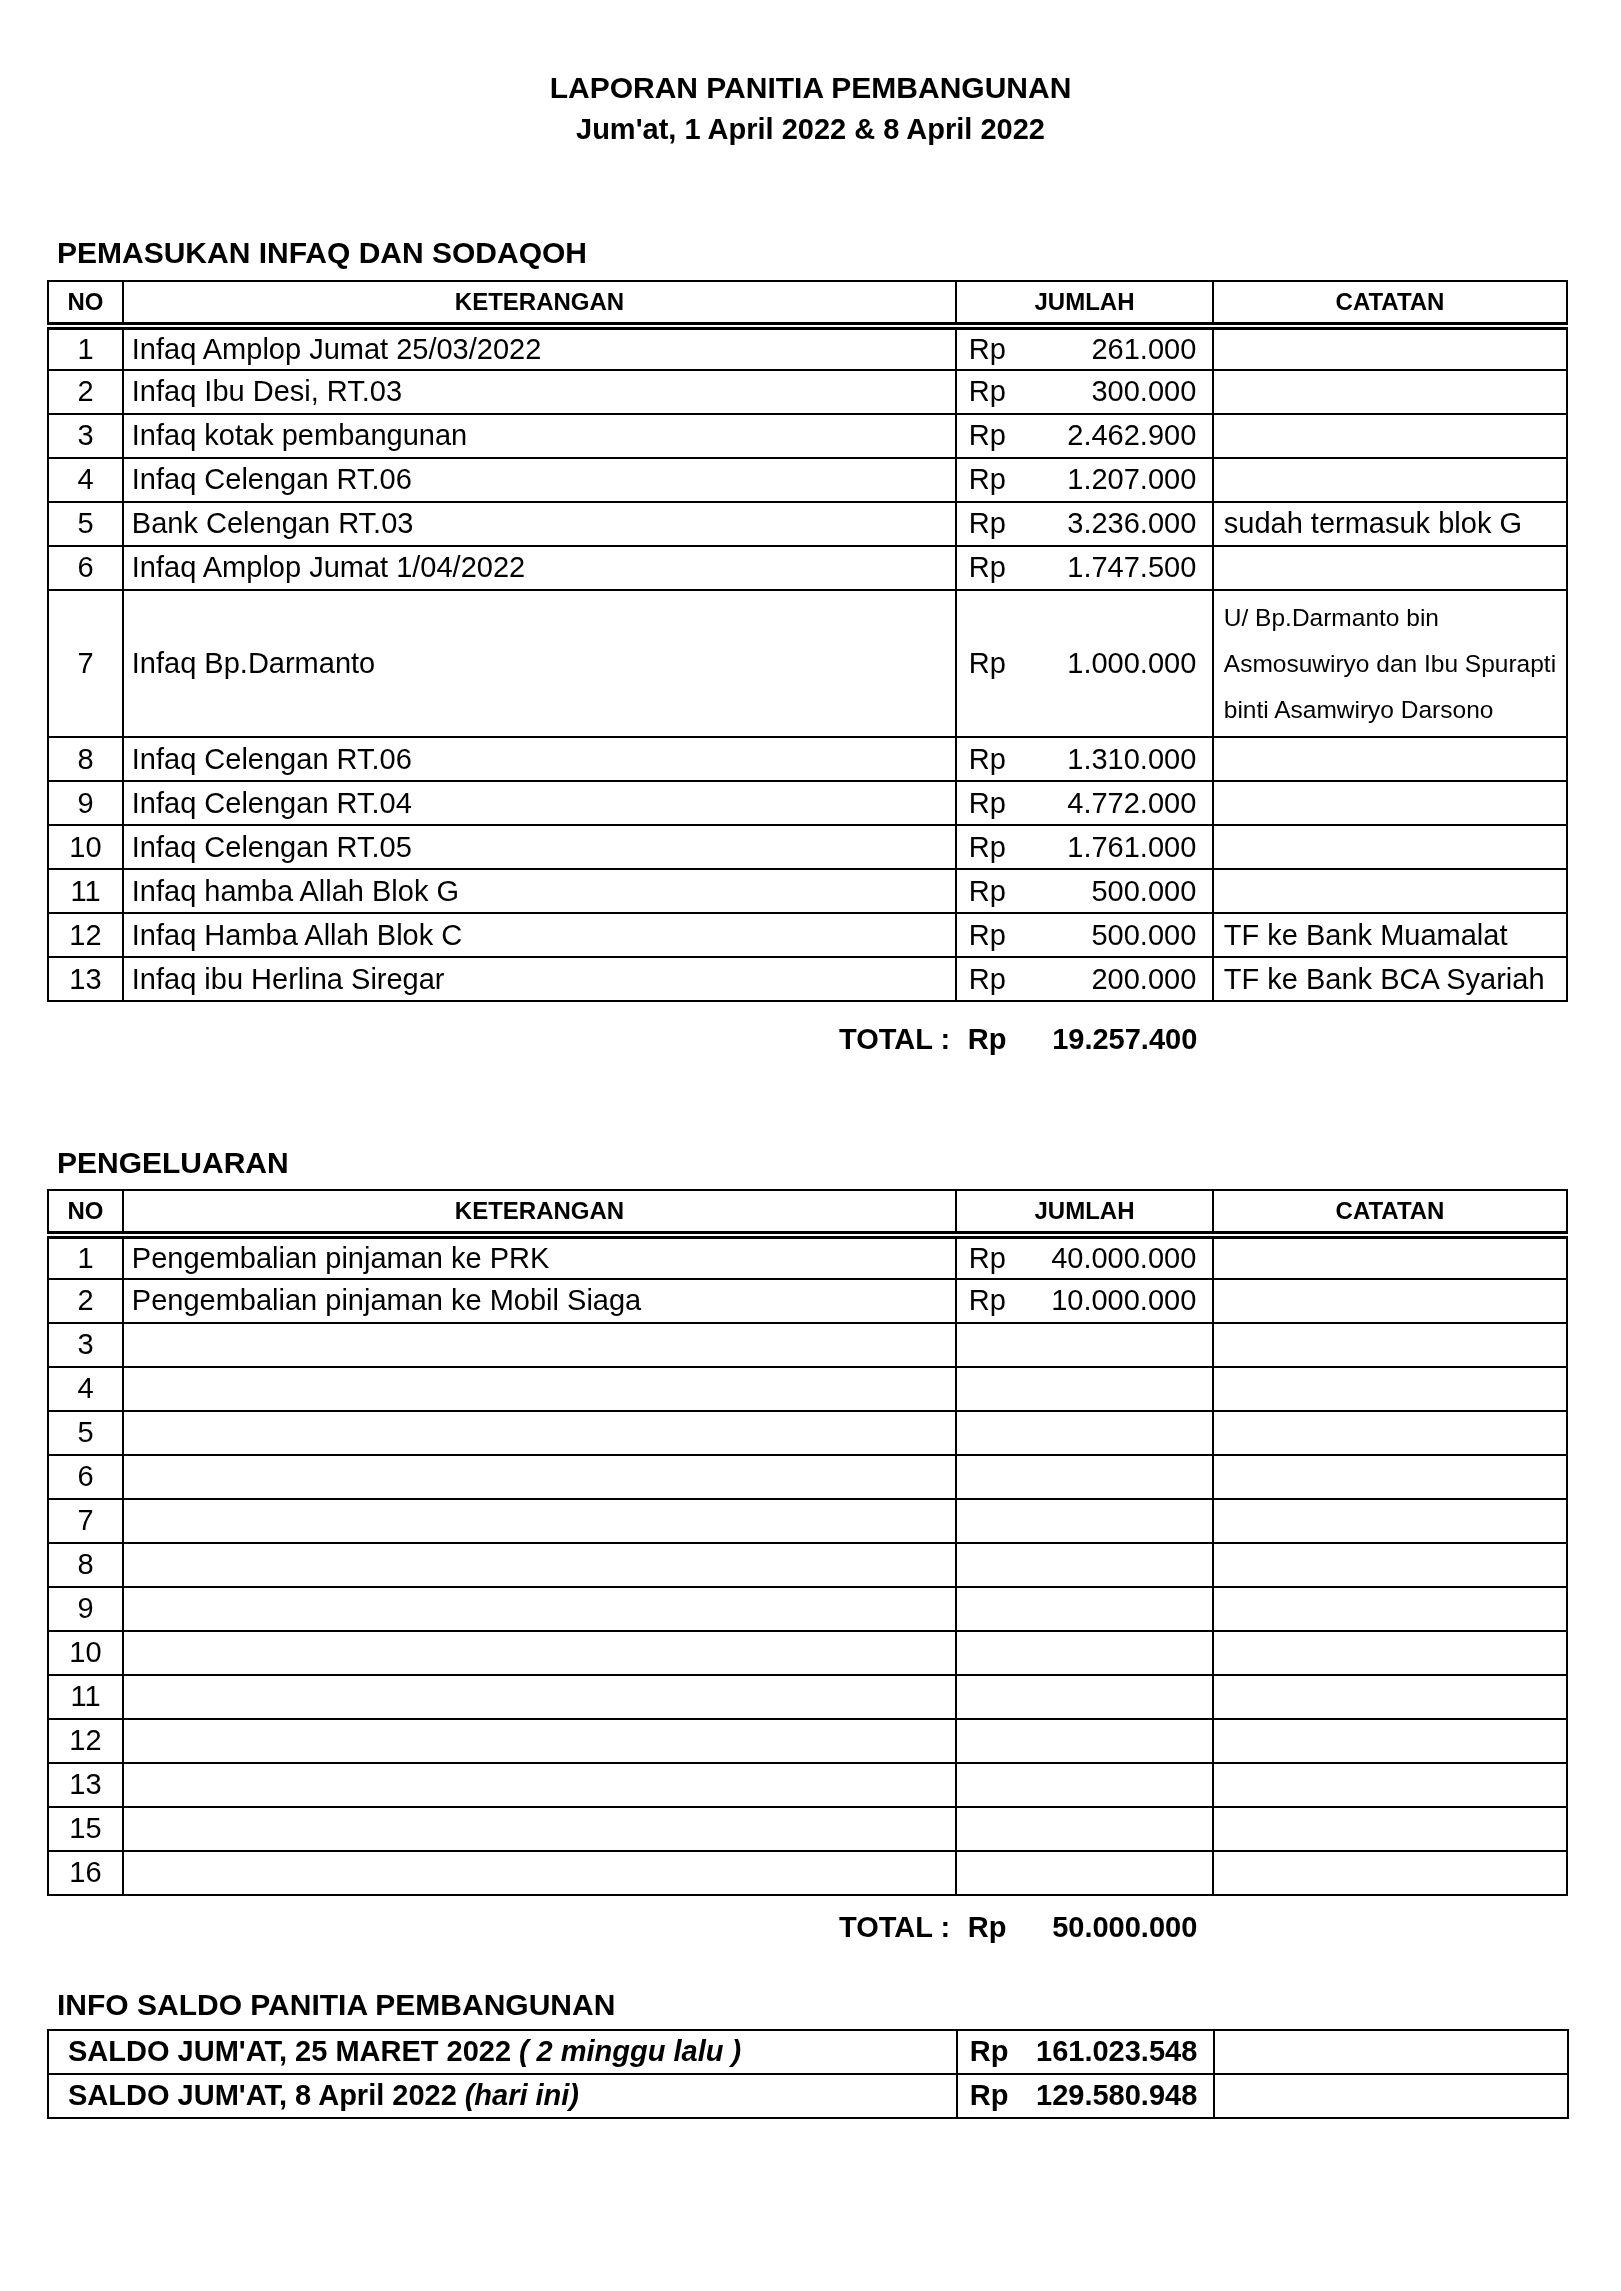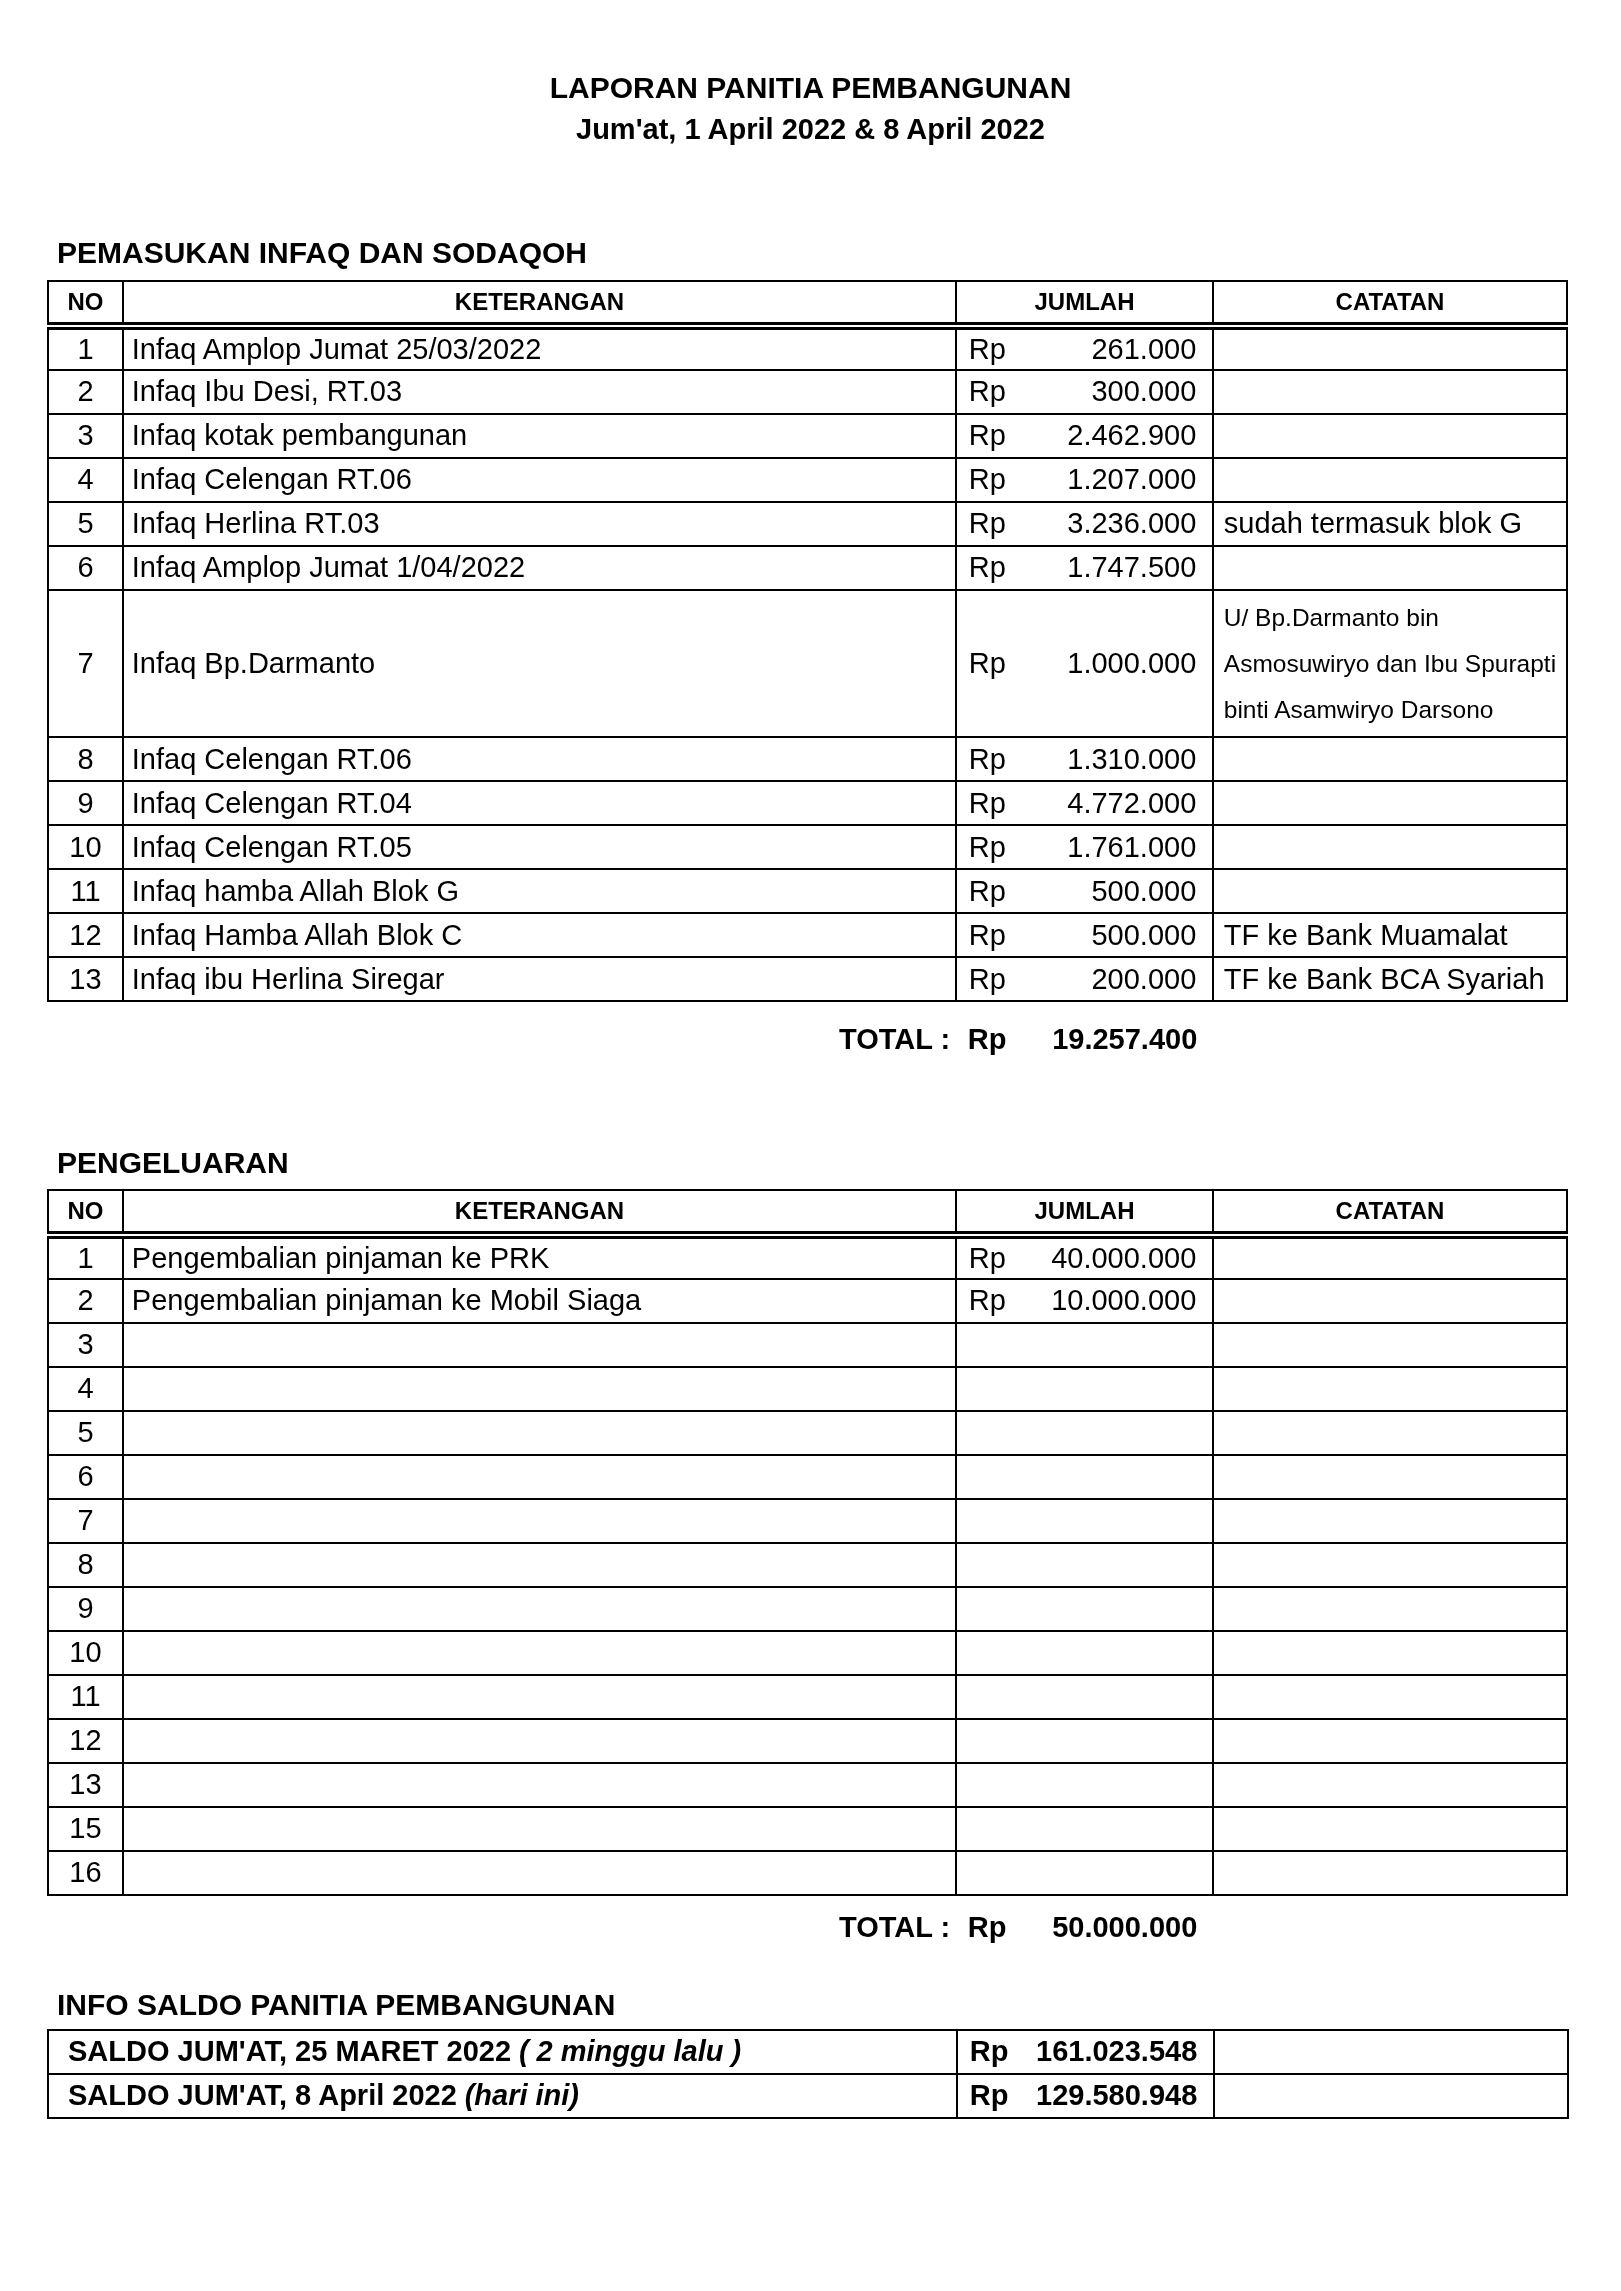--- a/index.html
+++ b/index.html
@@ -149,21 +149,21 @@
       <td>
           <div class="money">
             <span>Rp</span>
             <span>1.207.000</span>
           </div>
         </td>
       <td class="c-cat"></td>
     </tr>
     <tr>
       <td class="c-no">5</td>
-      <td class="c-ket">Infaq Herlina RT.03</td>
+      <td class="c-ket">Bank Celengan RT.03</td>
       <td>
           <div class="money">
             <span>Rp</span>
             <span>3.236.000</span>
           </div>
         </td>
       <td class="c-cat">sudah termasuk blok G</td>
     </tr>
     <tr>
       <td class="c-no">6</td>

